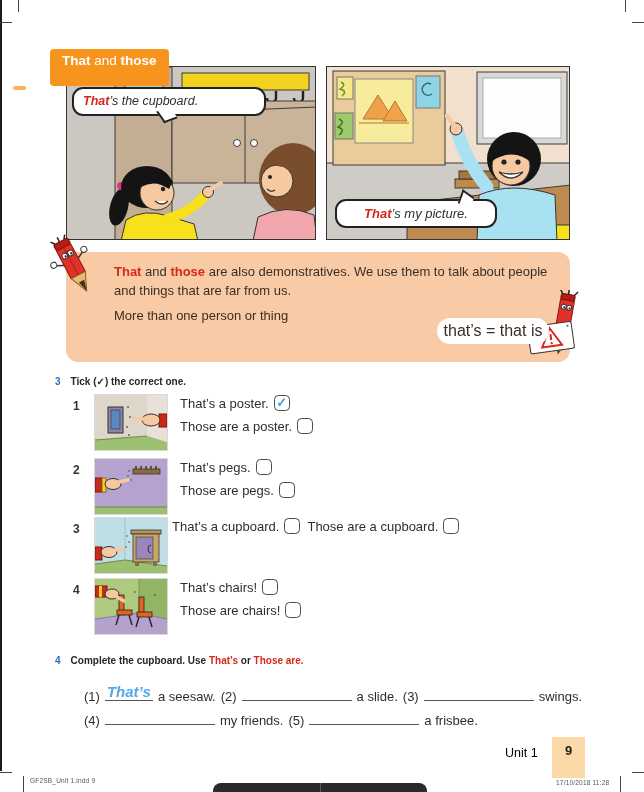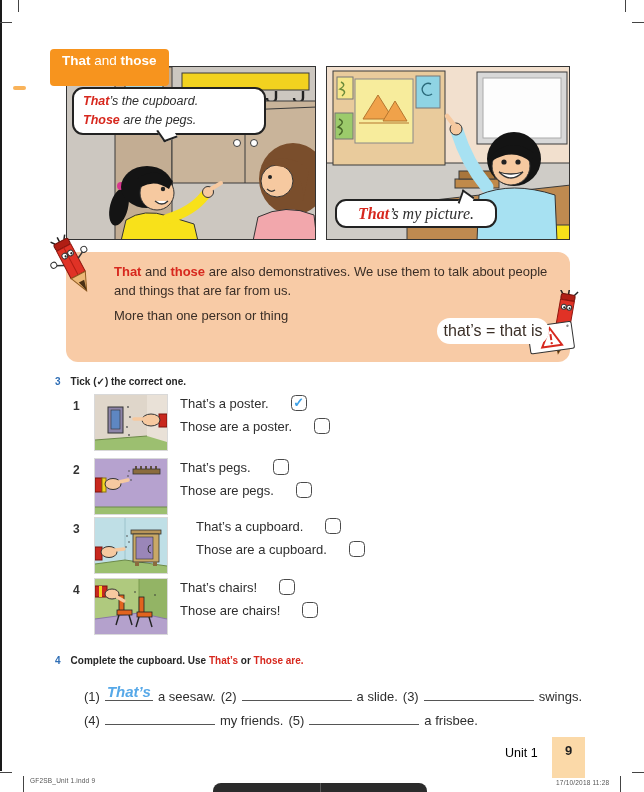--- a/index.html
+++ b/index.html
@@ -19,36 +19,36 @@
   
   .panel{border:1.5px solid #333;box-sizing:border-box;overflow:hidden;background:#7dd3fc;}
   .panel1{left:66px;top:66px;width:250px;height:174px;}
   .panel2{left:326px;top:66px;width:244px;height:174px;}
   .bubble{position:absolute;background:#fff;border:2px solid #222;border-radius:11px;
           font-size:12.5px;line-height:19px;padding:3px 9px;z-index:4;}
   .bubble .tail{position:absolute;width:12px;height:12px;background:#fff;}
   .bubble1{left:5px;top:20px;width:172px;}
   .bubble1 .tail{bottom:-8px;left:86px;border-right:2px solid #222;border-bottom:2px solid #222;
                  transform:rotate(55deg) skewX(-15deg);}
-  .bubble2{left:8px;top:132px;width:140px;text-align:center;font-size:16px;font-family:Liberation Serif, serif;}
+  .bubble2{left:8px;top:132px;width:140px;text-align:center;font-size:13px;}
   .bubble2 .tail{top:-8px;right:22px;border-left:2px solid #222;border-top:2px solid #222;
                  transform:rotate(35deg) skewX(15deg);}
   
   .infobox{left:66px;top:252px;width:504px;height:110px;background:#f8cba6;border-radius:12px;
            box-sizing:border-box;padding:10px 16px 8px 48px;font-size:13px;line-height:19px;color:#3a2e26;}
   .infobox .cols{display:flex;margin-top:6px;}
   .infobox .col1{width:136px;}
   .note-pill{left:437px;top:318px;width:112px;height:26px;background:#fff;border-radius:13px;
              font-size:16px;color:#3a2e26;display:flex;align-items:center;justify-content:center;z-index:3;}
   
   .ex-head{font-size:10px;font-weight:bold;color:#262626;}
   .ex-num{color:#2f6eb5;font-weight:bold;margin-right:10px;}
   .item-num{font-size:12px;color:#333;font-weight:600;}
   .item-img{width:72px;height:55px;outline:1px solid rgba(0,0,0,.15);}
-  .opt-line{display:flex;align-items:center;gap:22px;font-size:13px;color:#2e2e2e;}
+  .opt-line{display:flex;align-items:center;gap:5px;font-size:13px;color:#2e2e2e;}
   .cb{width:16px;height:16px;border:1.7px solid #4a4a4a;border-radius:4.5px;background:#fff;
       box-sizing:border-box;display:flex;align-items:center;justify-content:center;cursor:pointer;}
   .tick{color:#3fa2e8;font-weight:bold;font-size:13px;line-height:12px;}
   .ex4-line{display:flex;align-items:baseline;gap:5px;font-size:13px;color:#2e2e2e;}
   .blank{display:inline-block;border-bottom:1.4px solid #555;height:13px;width:110px;}
   .blank.short{width:48px;position:relative;}
   .hand{position:absolute;left:2px;bottom:0px;color:#56a8e8;font-size:15px;font-style:italic;
         font-weight:bold;white-space:nowrap;}
   
   .unit-label{font-size:12.5px;color:#000000;}
@@ -110,21 +110,20 @@
 
       <ellipse cx="226" cy="112" rx="34" ry="36" fill="#7a4e2c"></ellipse>
       <circle cx="210" cy="114" r="16" fill="#f6c9a0" stroke="#333"></circle>
       <path d="M198 96 q26 -12 44 8 l-6 30 q2 -28 -20 -34 q-12 -2 -18 -4 Z" fill="#7a4e2c"></path>
       <circle cx="203" cy="110" r="2" fill="#222"></circle>
       <path d="M200 122 q4 4 8 1" fill="none" stroke="#333" stroke-width="1.2"></path>
       <path d="M186 174 l5 -24 q28 -14 56 -2 l3 26 Z" fill="#f2a7ac" stroke="#333"></path>
     </svg>
     <div class="bubble bubble1">
       <div><span class="red bold it">That</span><span class="it">’s the cupboard.</span></div>
-      <div><span class="red bold it">Those</span><span class="it"> are the pegs.</span></div>
       <span class="tail"></span>
     </div>
   </div>
 
   <div class="abs panel panel2">
     <svg width="244" height="174" viewBox="0 0 244 174">
       <rect x="0" y="0" width="244" height="174" fill="#f2e0ce"></rect>
       <rect x="0" y="96" width="244" height="78" fill="#cfccc7"></rect>
       <line x1="0" y1="96" x2="244" y2="96" stroke="#3a3a3a"></line>
 
@@ -298,21 +297,21 @@
     <path d="M56 27 a3 4 0 0 0 0 8" fill="none" stroke="#333" stroke-width="1"></path>
     <rect x="40" y="44" width="4" height="4" fill="#8a6b3e"></rect>
       <rect x="58" y="44" width="4" height="4" fill="#8a6b3e"></rect>
     <circle cx="32" cy="18" r=".8" fill="#444"></circle>
       <circle cx="34" cy="24" r=".8" fill="#444"></circle>
       <circle cx="31" cy="29" r=".8" fill="#444"></circle>
     <rect x="0" y="29" width="7" height="13" fill="#c8281e" stroke="#7a120c"></rect>
     <ellipse cx="14" cy="34" rx="8" ry="5.5" fill="#f6c9a0" stroke="#333"></ellipse>
     <path d="M20 32 l9 -1" stroke="#f6c9a0" stroke-width="3.4" stroke-linecap="round"></path>
   </svg>
-  <div class="abs" style="left:196px;top:518px;display:flex;flex-direction:column;gap:7px;">
+  <div class="abs" style="left:172px;top:518px;display:flex;flex-direction:row;gap:7px;">
     <div class="opt-line">
         <span>That’s a cupboard.</span>
       <span class="cb"></span>
       </div>
     <div class="opt-line">
         <span>Those are a cupboard.</span>
       <span class="cb"></span>
       </div>
   </div>
 

